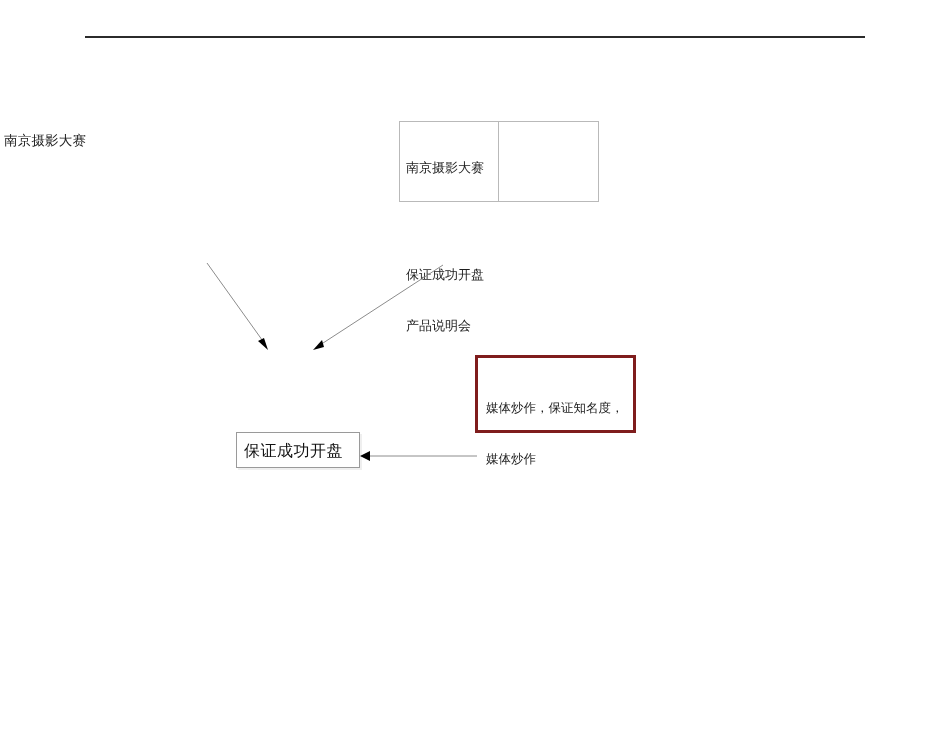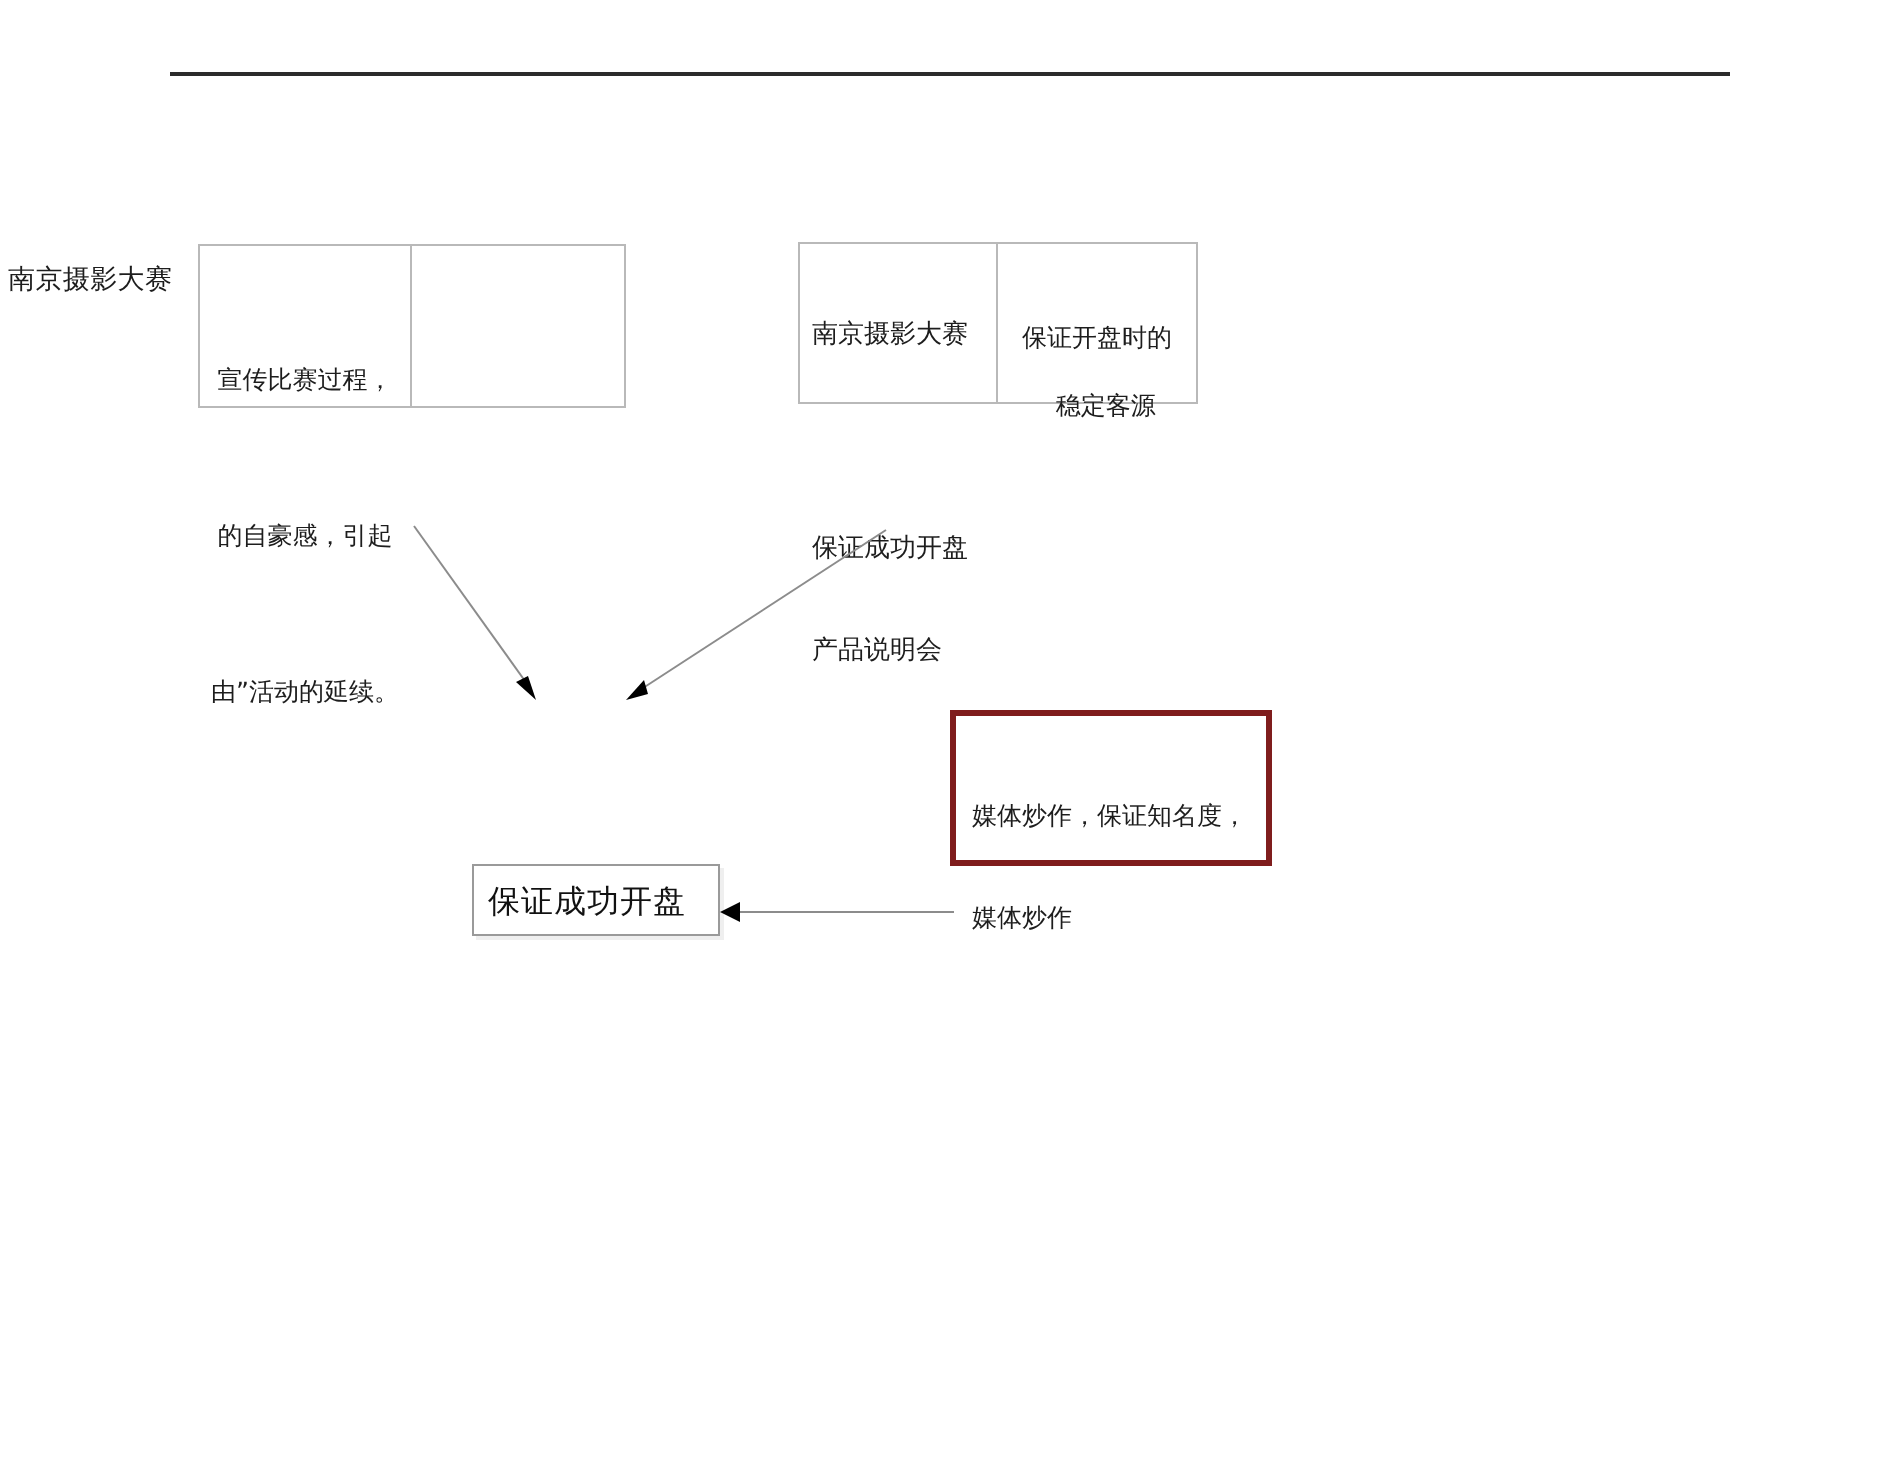--- a/index.html
+++ b/index.html
@@ -169,41 +169,28 @@
 </style>
 </head>
 <body>
 
 <div id="page">
 
   <div class="header-rule"></div>
 
   <div class="side-label cjk">南京摄影大赛</div>
 
-  <div class="tbl" id="tbl-left">
-    <div class="vdiv"></div>
-    <div class="cell cell-a cjk">
-      <div>宣传比赛过程，</div>
-      <div>的自豪感，引起</div>
-      <div>由”活动的延续。</div>
-    </div>
-    <div class="cell cell-b cjk"></div>
-  </div>
 
   <div class="tbl" id="tbl-right">
     <div class="vdiv"></div>
     <div class="cell cell-a cjk">
       <div>南京摄影大赛</div>
       <span class="line-gap"></span>
       <div>保证成功开盘</div>
       <div>产品说明会</div>
-    </div>
-    <div class="cell cell-b cjk">
-      <span class="indent">保证开盘时的</span>
-      <span>稳定客源</span>
     </div>
   </div>
 
   <div id="box-media">
     <div class="txt cjk">
       <div>媒体炒作，保证知名度，</div>
       <div>媒体炒作</div>
     </div>
   </div>
 

